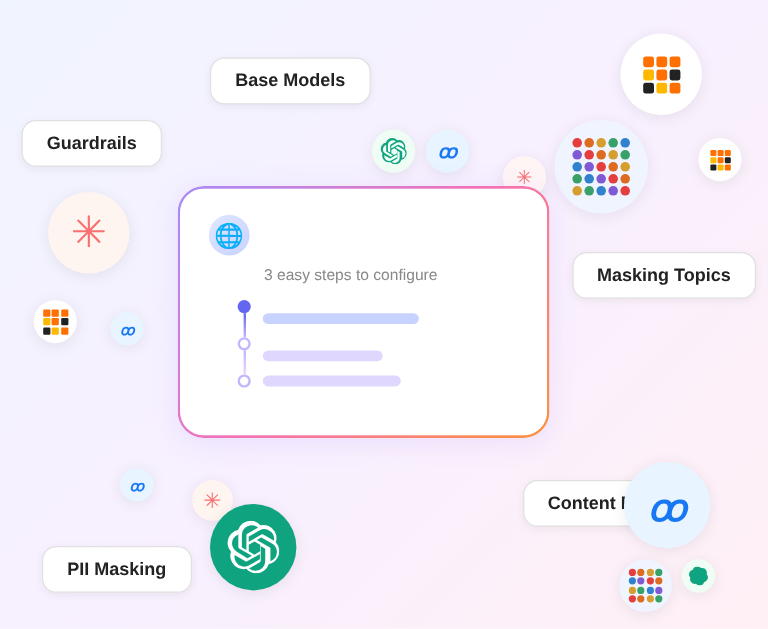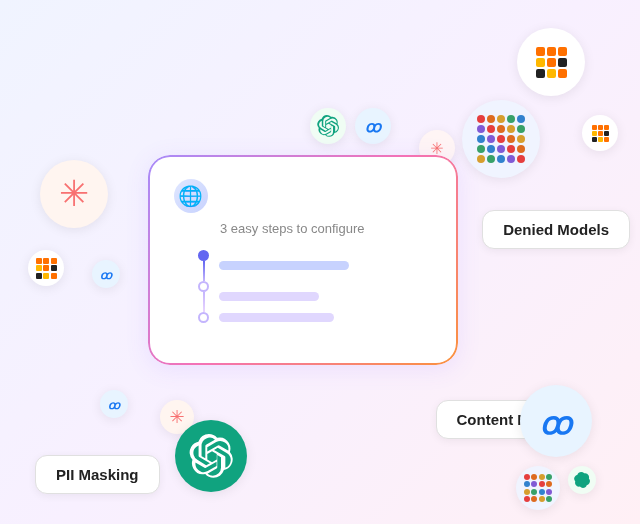--- a/index.html
+++ b/index.html
@@ -141,24 +141,30 @@
 
     .small-asterisk {
       font-size: 16px;
     }
   </style>
 </head>
 <body>
 
 <div class="scene">
 
-
+  <div class="badge" style="left:18px; top:100px;">
+    <span>Guardrails</span>
+  </div>
+
+  <div class="badge" style="left:175px; top:48px;">
+    <span>Base Models</span>
+  </div>
 
   <div class="badge" style="right:10px; top:210px;">
-    <span>Denied Models</span>
+    <span>Masking Topics</span>
   </div>
 
   <div class="badge" style="right:65px; top:400px;">
     <span>Content Filter</span>
   </div>
 
   <div class="badge" style="left:35px; top:455px;">
     <span>PII Masking</span>
   </div>
 

